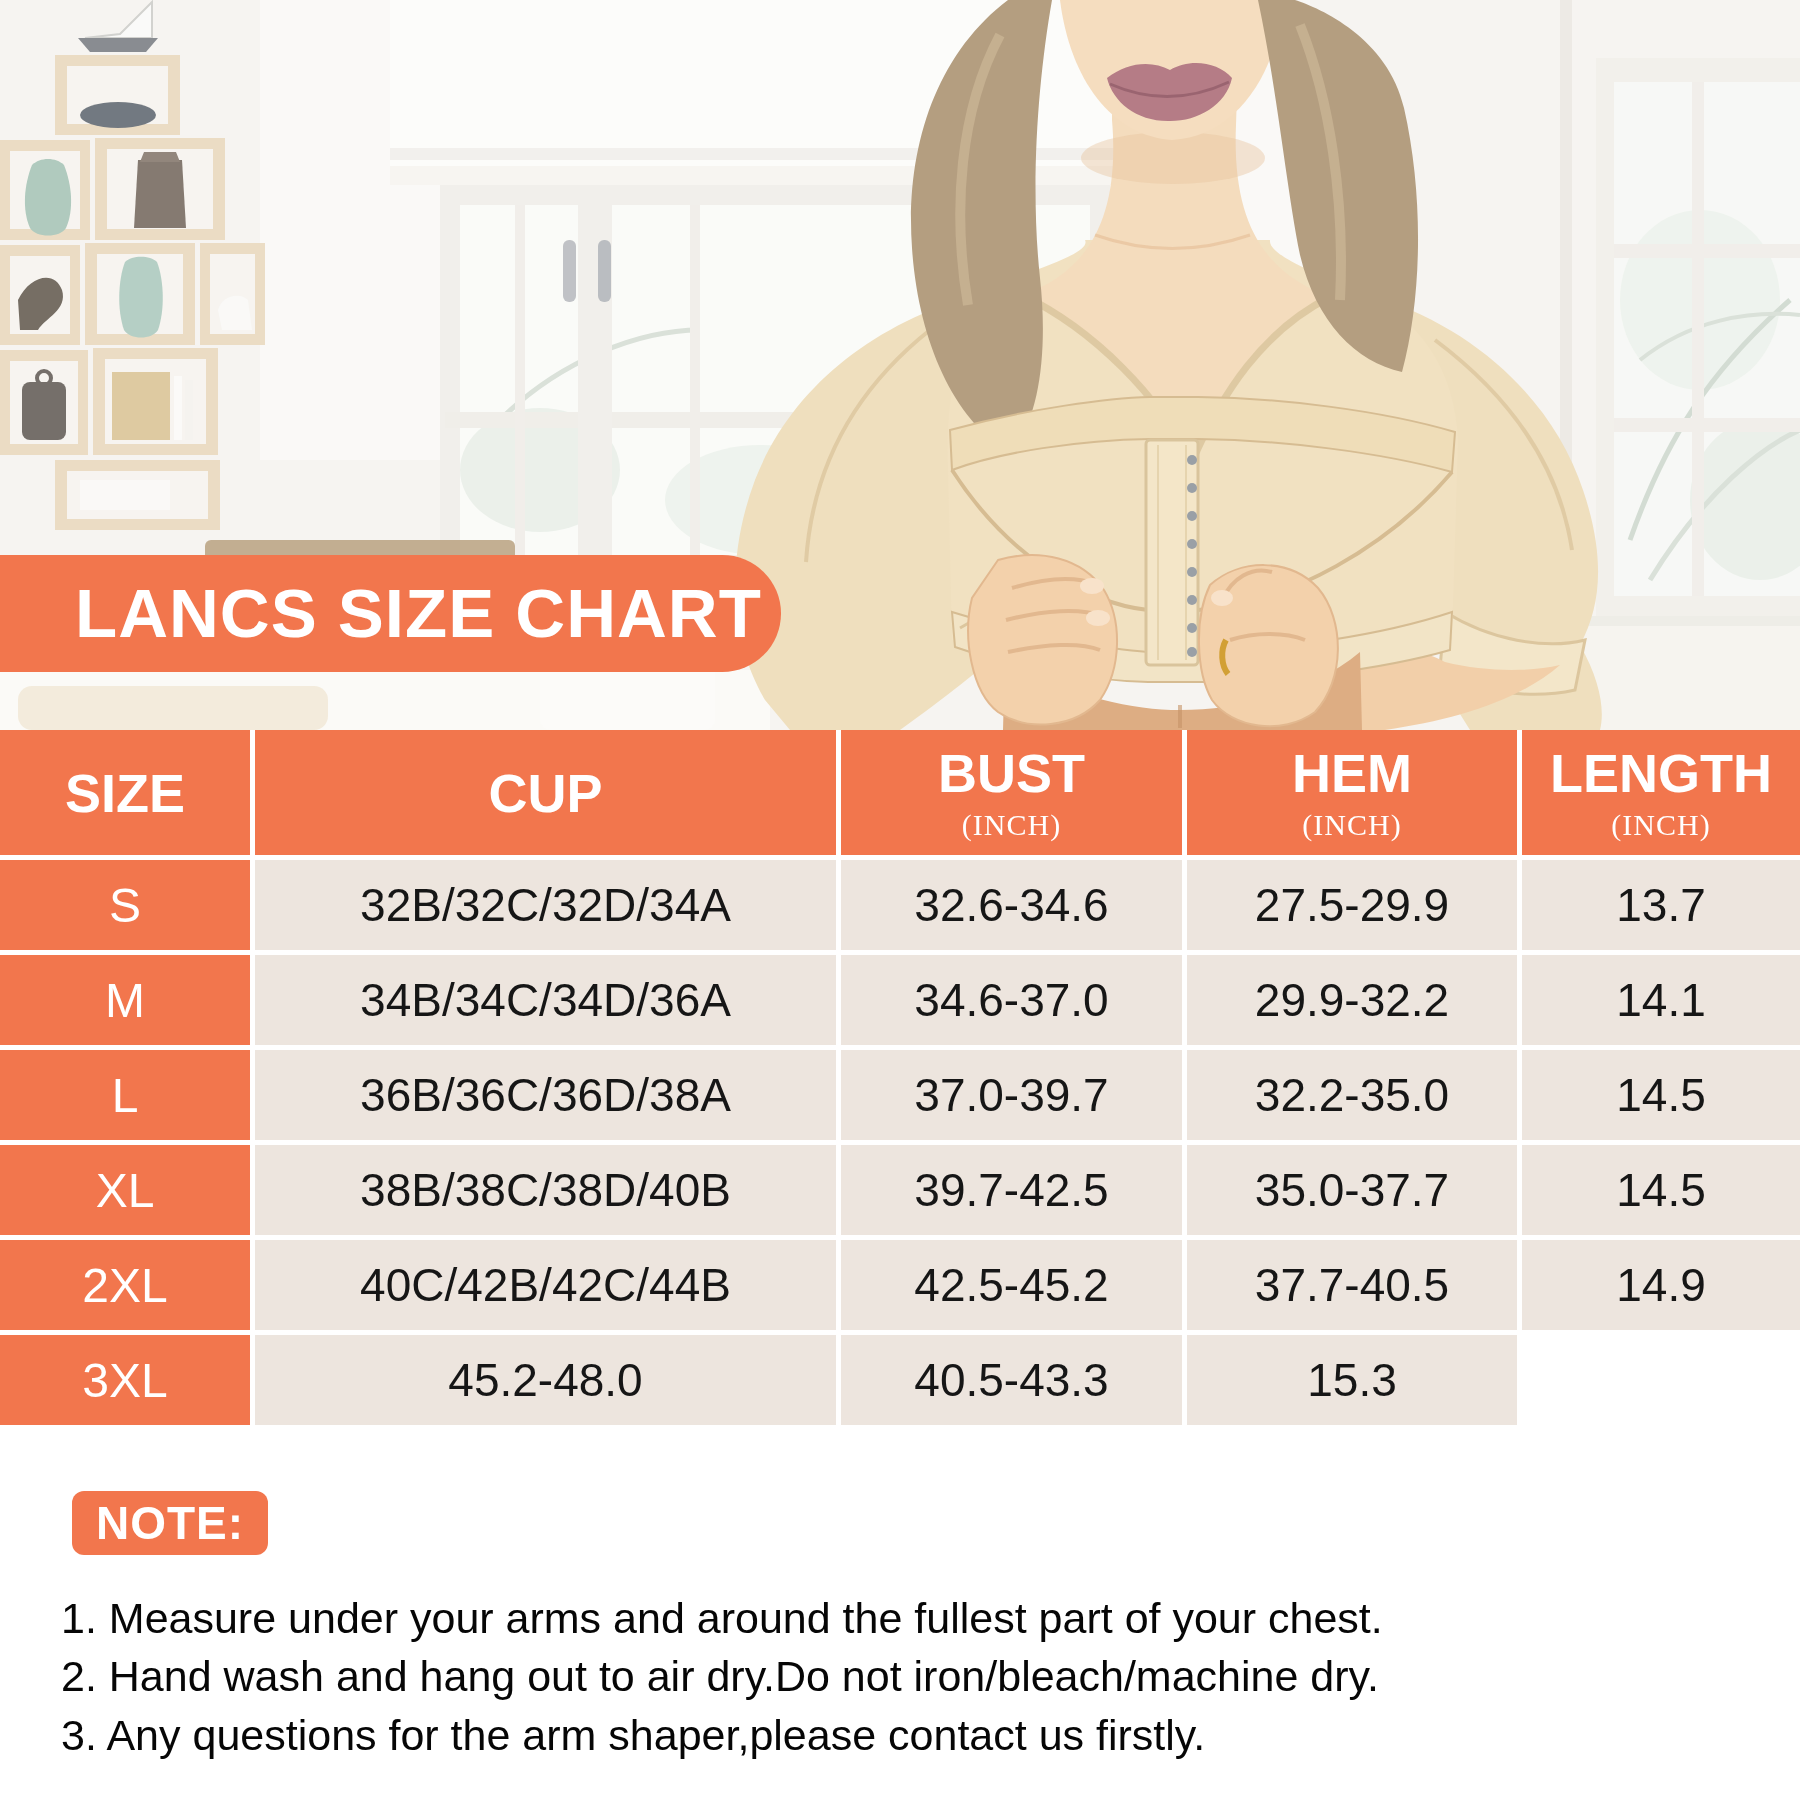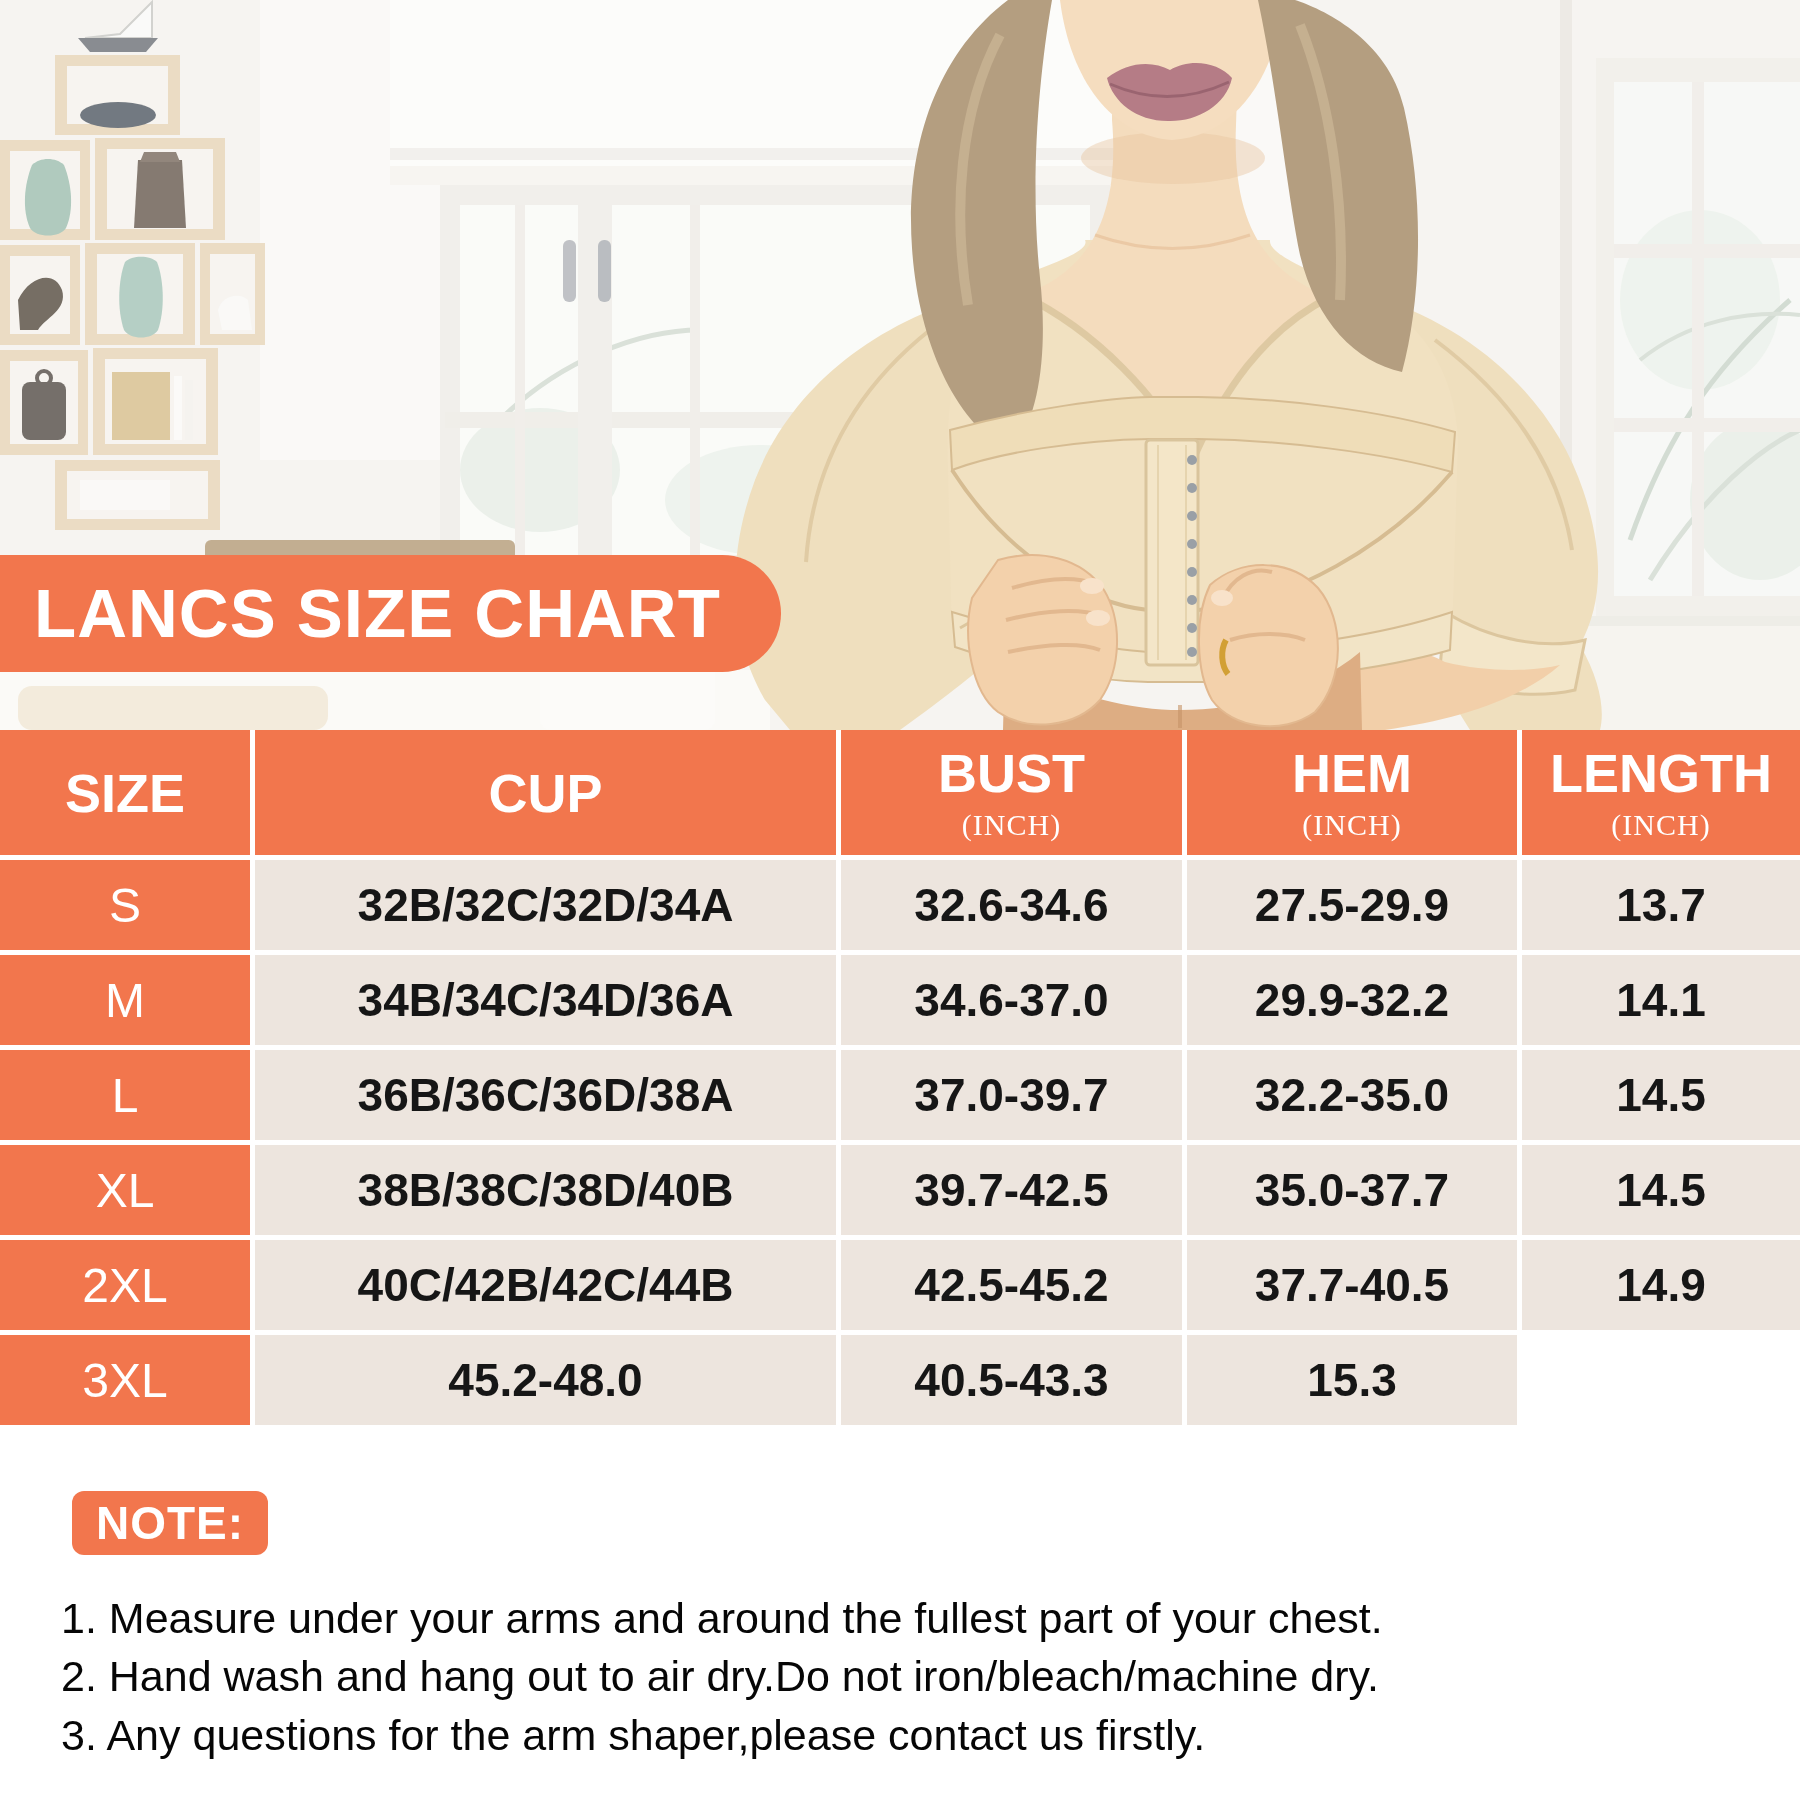--- a/index.html
+++ b/index.html
@@ -11,40 +11,40 @@
   .canvas{position:relative;width:1800px;height:1800px;background:#ffffff;}
 
   
   .photo{position:relative;width:1800px;height:730px;overflow:hidden;background:#f5f3f0;}
   .photo svg{display:block;}
 
   
   .banner{
     position:absolute;left:0;top:555px;width:781px;height:117px;
     background:#F2764D;border-radius:0 60px 60px 0;
-    display:flex;align-items:center;padding-left:34px;box-sizing:border-box;
+    display:flex;align-items:center;padding-left:75px;box-sizing:border-box;
     z-index:5;
   }
   .banner-title{
     color:#ffffff;font-size:69px;font-weight:bold;letter-spacing:1px;white-space:nowrap;
   }
 
   
   .size-table{
     position:absolute;left:0;top:730px;width:1800px;
     display:grid;
     grid-template-columns:250px 581px 341px 330px 278px;
     grid-template-rows:125px repeat(6,90px);
     gap:5px;background:#ffffff;
   }
   .cell{display:flex;align-items:center;justify-content:center;text-align:center;}
   .th{background:#F2764D;color:#ffffff;font-weight:bold;font-size:54px;flex-direction:column;line-height:1;}
   .th .unit{font-weight:400;font-size:30px;margin-top:10px;letter-spacing:1px;font-family:Liberation Serif, serif;}
   .size-cell{background:#F2764D;color:#ffffff;font-size:48px;font-weight:400;}
-  .td{background:#EDE5DE;color:#161616;font-size:46px;font-weight:700;}
+  .td{background:#EDE5DE;color:#161616;font-size:46px;font-weight:400;}
 
   
   .note-section{position:absolute;left:15px;top:1425px;width:1800px;}
   .note-badge{
     display:inline-flex;align-items:center;justify-content:center;
     margin:66px 0 0 57px;padding:5px 24px;
     background:#F2764D;border-radius:12px;
     color:#ffffff;font-size:46px;font-weight:bold;letter-spacing:1px;
   }
   .note-list{margin:34px 12px 0 46px;}

